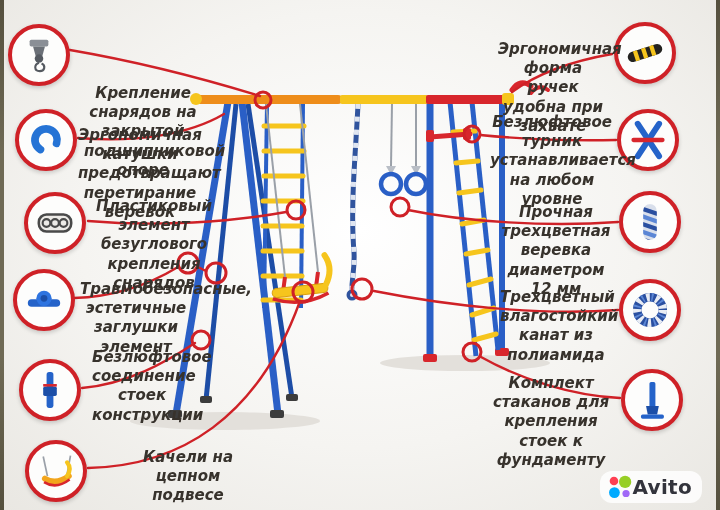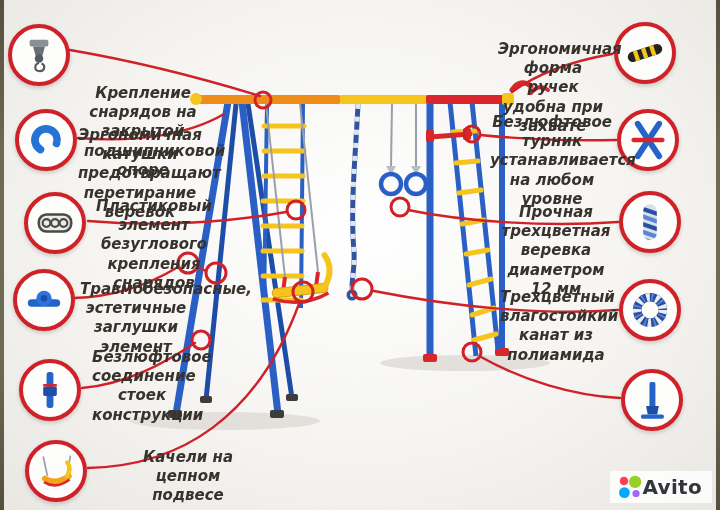--- a/index.html
+++ b/index.html
@@ -17,22 +17,22 @@
     background:#fdfdfc;border:4px solid #cf2127;
     box-shadow:0 2px 4px rgba(0,0,0,.18);
     display:flex;align-items:center;justify-content:center;
   }
   .co svg{display:block;width:46px;height:46px;}
   .lbl{
     position:absolute;font-size:15px;font-weight:bold;font-style:italic;
     color:#37322c;text-align:center;line-height:1.28;
   }
   .wm{
-    position:absolute;right:8px;bottom:7px;display:flex;align-items:center;
-    background:rgba(255,255,255,.82);padding:3px 10px 3px 7px;border-radius:1px;
+    position:absolute;right:18px;bottom:7px;display:flex;align-items:center;
+    background:rgba(255,255,255,.82);padding:3px 10px 3px 7px;border-radius:12px;
   }
   .wm .word{font-size:20px;font-weight:bold;color:#33343c;letter-spacing:.3px;}
 </style>
 </head>
 <body>
 
 <div class="stage">
   <div class="edge left"></div>
   <div class="edge right"></div>
 
@@ -266,20 +266,21 @@
   <div class="lbl" style="left:78px;top:126px;width:124px">Эргономичная катушки предотвращают перетирание веревок</div>
   <div class="lbl" style="left:90px;top:197px;width:128px">Пластиковый элемент безуглового крепления снарядов</div>
   <div class="lbl" style="left:80px;top:280px;width:112px">Травмобезопасные, эстетичные заглушки элемент</div>
   <div class="lbl" style="left:136px;top:448px;width:104px">Качели на цепном подвесе</div>
   <div class="lbl" style="left:92px;top:348px;width:100px">Безлюфтовое соединение стоек конструкции</div>
 
   <div class="lbl" style="left:498px;top:40px;width:110px">Эргономичная форма ручек удобна при захвате</div>
   <div class="lbl" style="left:490px;top:113px;width:124px">Безлюфтовое турник устанавливается на любом уровне</div>
   <div class="lbl" style="left:500px;top:203px;width:112px">Прочная трехцветная веревка диаметром 12 мм</div>
   <div class="lbl" style="left:500px;top:288px;width:112px">Трехцветный влагостойкий канат из полиамида</div>
+  <div class="lbl" style="left:490px;top:374px;width:122px">Комплект стаканов для крепления стоек к фундаменту</div>
 
   <div class="wm">
     <svg viewBox="0 0 28 28" width="26" height="26">
       <circle cx="7.5" cy="7.5" r="4.6" fill="#ff4053"></circle>
       <circle cx="19.5" cy="8.5" r="6.6" fill="#97cf26"></circle>
       <circle cx="8" cy="20" r="5.8" fill="#00aaff"></circle>
       <circle cx="20.5" cy="21" r="3.9" fill="#a169f7"></circle>
     </svg>
     <span class="word">Avito</span>
   </div>

